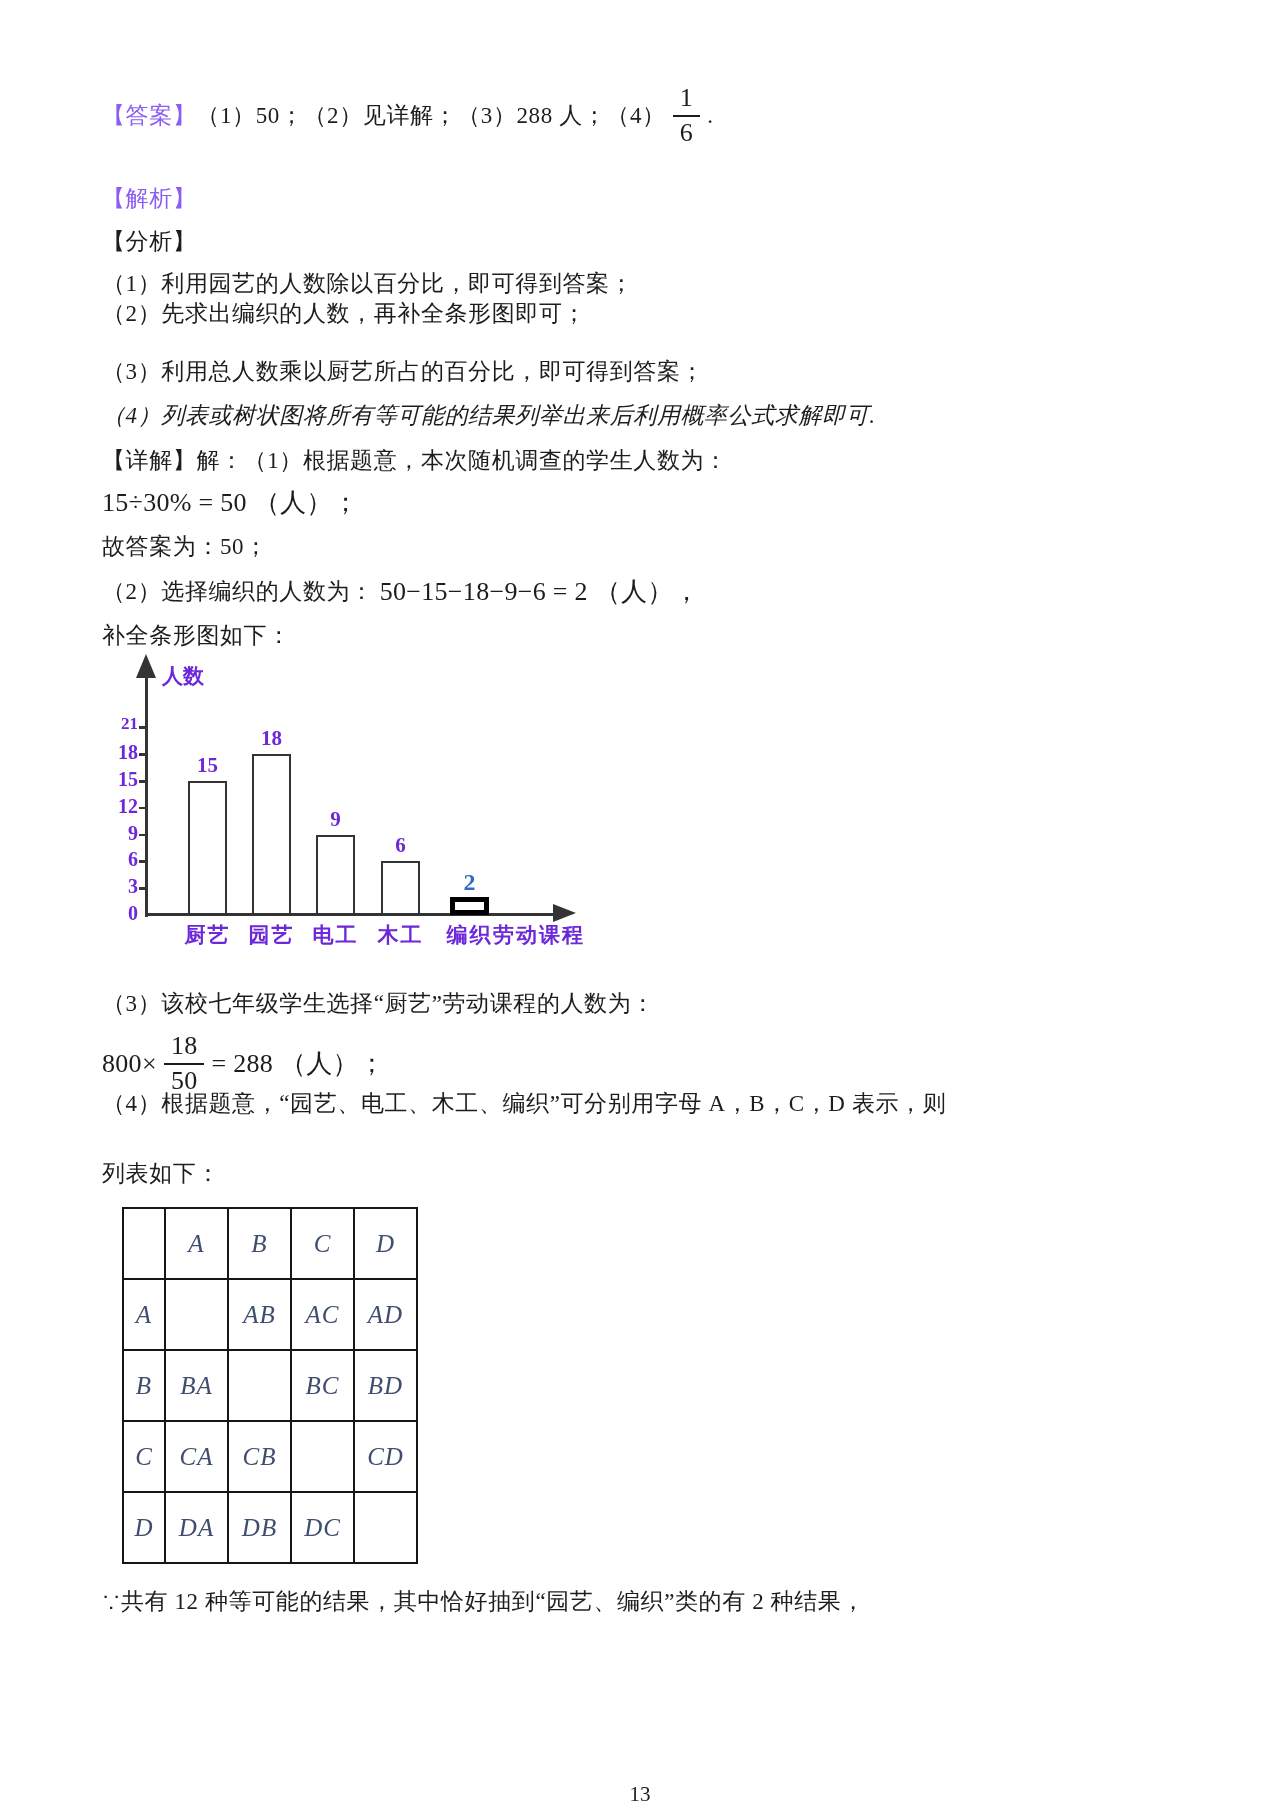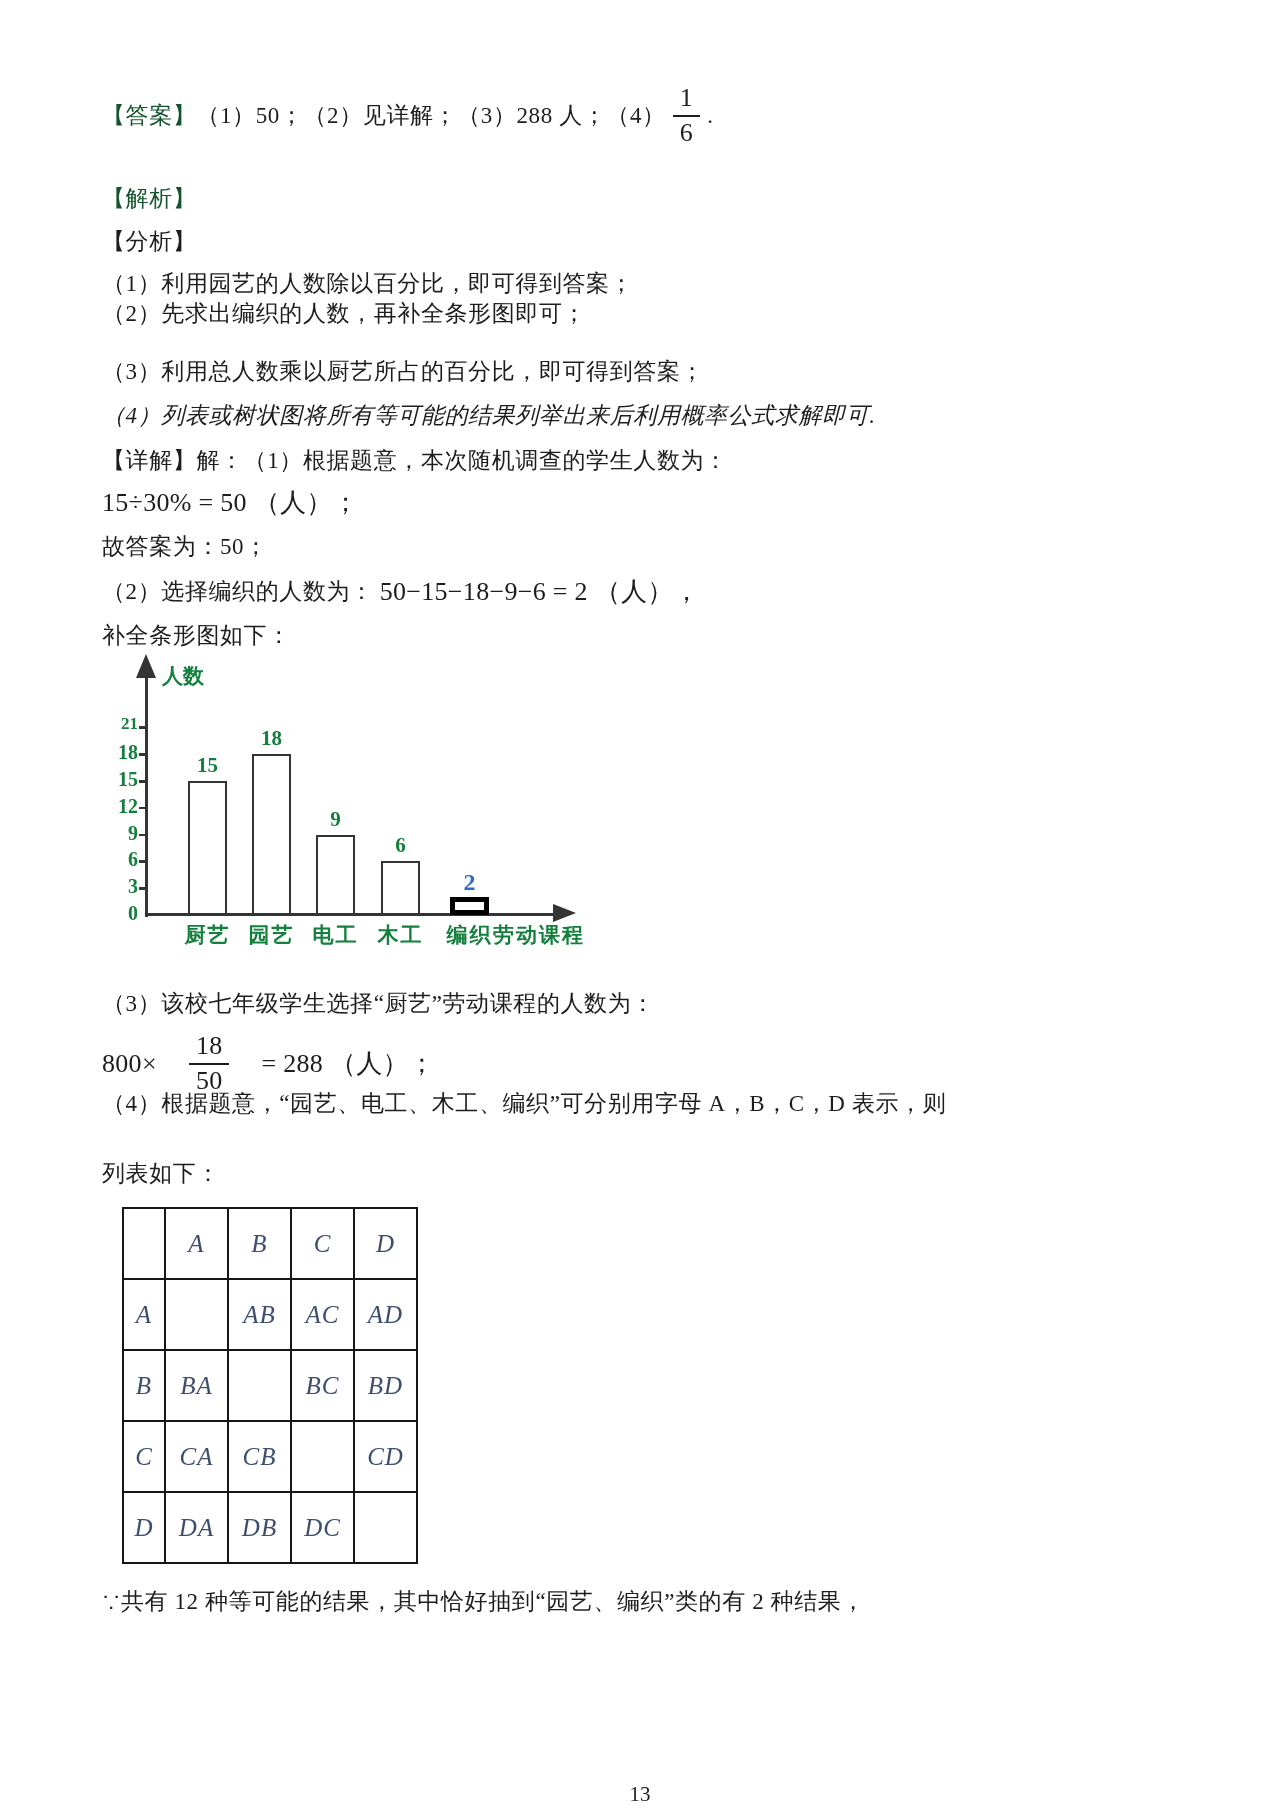--- a/index.html
+++ b/index.html
@@ -6,31 +6,31 @@
   body {
     width:1280px; height:1810px; background:#ffffff; position:relative;
     font-family:"Liberation Serif","DejaVu Serif",serif;
     color:#1d1d1d;
   }
   .page { position:absolute; inset:0; overflow:hidden; }
   .line {
     position:absolute; left:102px; font-size:23px; white-space:nowrap;
     letter-spacing:0.6px; line-height:1.25;
   }
-  .blue { color:#14532d; }
+  .blue { color:#8b5cf6; }
   .flexline { display:flex; align-items:center; }
   .math { font-size:26px; letter-spacing:0.3px; }
   .frac { display:inline-flex; flex-direction:column; align-items:center; line-height:1.02; margin:0 7px; font-size:26px; }
   .frac .fnum { padding:0 7px 3px; border-bottom:2px solid #1d1d1d; }
   .frac .fden { padding-top:3px; }
 
   
   .chart { position:absolute; left:110px; top:658px; width:545px; height:300px; color:#343434; }
   .chart .abs { position:absolute; }
-  .chart .txt { position:absolute; font-weight:bold; font-size:21px; color:#15803d; }
+  .chart .txt { position:absolute; font-weight:bold; font-size:21px; color:#6d28d9; }
 
   
   .otable { position:absolute; left:122px; top:1207px; border-collapse:collapse; }
   .otable td {
     border:2.5px solid #161616; width:59px; height:67px; text-align:center;
     vertical-align:middle; font-style:italic; font-size:25px; color:#3f4e6e;
     font-family:"Liberation Serif","DejaVu Serif",serif; letter-spacing:1px;
   }
   .otable td:first-child { width:38px; }
 
@@ -107,21 +107,21 @@
       <div class="abs" style="left: 271px; top: 203px; width: 39px; height: 54px; box-sizing: border-box; background: rgb(255, 255, 255); border: 2.5px solid rgb(52, 52, 52);"></div>
       <div class="txt" style="left: 260px; top: 175px; width: 61px; text-align: center;">6</div>
       <div class="txt" style="left: 258px; top: 263px; width: 65px; text-align: center; letter-spacing: 2px;">木工</div>
       <div class="abs" style="left: 340px; top: 239px; width: 39px; height: 18px; box-sizing: border-box; background: rgb(255, 255, 255); border: 5px solid rgb(0, 0, 0);"></div>
       <div class="txt" style="left: 329px; top: 211px; width: 61px; text-align: center; color: rgb(47, 107, 197); font-size: 24px;">2</div>
       <div class="txt" style="left: 327px; top: 263px; width: 65px; text-align: center; letter-spacing: 2px;">编织</div>
     </div>
 
   <div class="line" style="top:990px;">（3）该校七年级学生选择“厨艺”劳动课程的人数为：</div>
 
-  <div class="line flexline math" style="top:1030px; height:68px;gap:25px;">
+  <div class="line flexline math" style="top:1030px; height:68px;">
     <span>800×</span>
     <span class="frac">
       <span class="fnum">18</span>
       <span class="fden">50</span>
     </span>
     <span>= 288 （人）；</span>
   </div>
 
   <div class="line" style="top:1090px;">（4）根据题意，“园艺、电工、木工、编织”可分别用字母 A，B，C，D 表示，则</div>
   <div class="line" style="top:1160px;">列表如下：</div>

